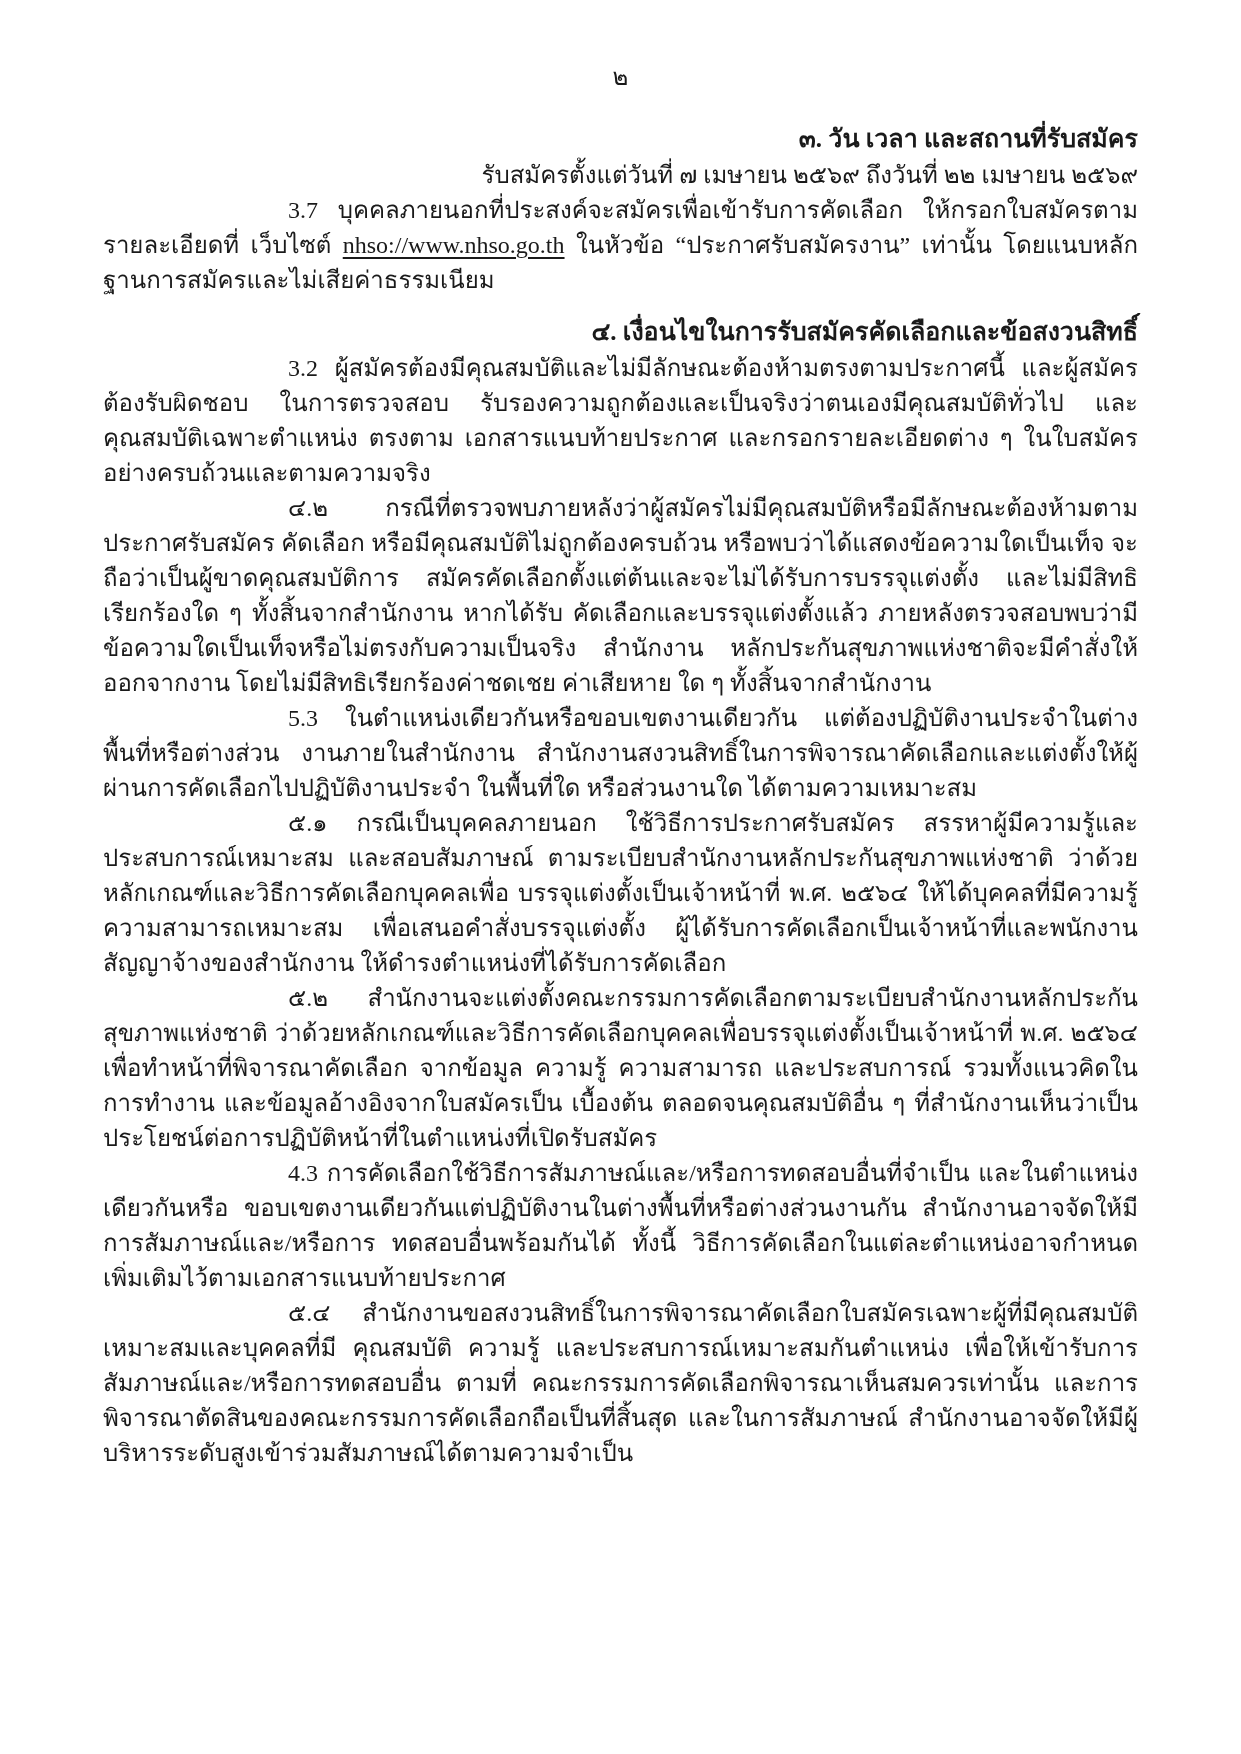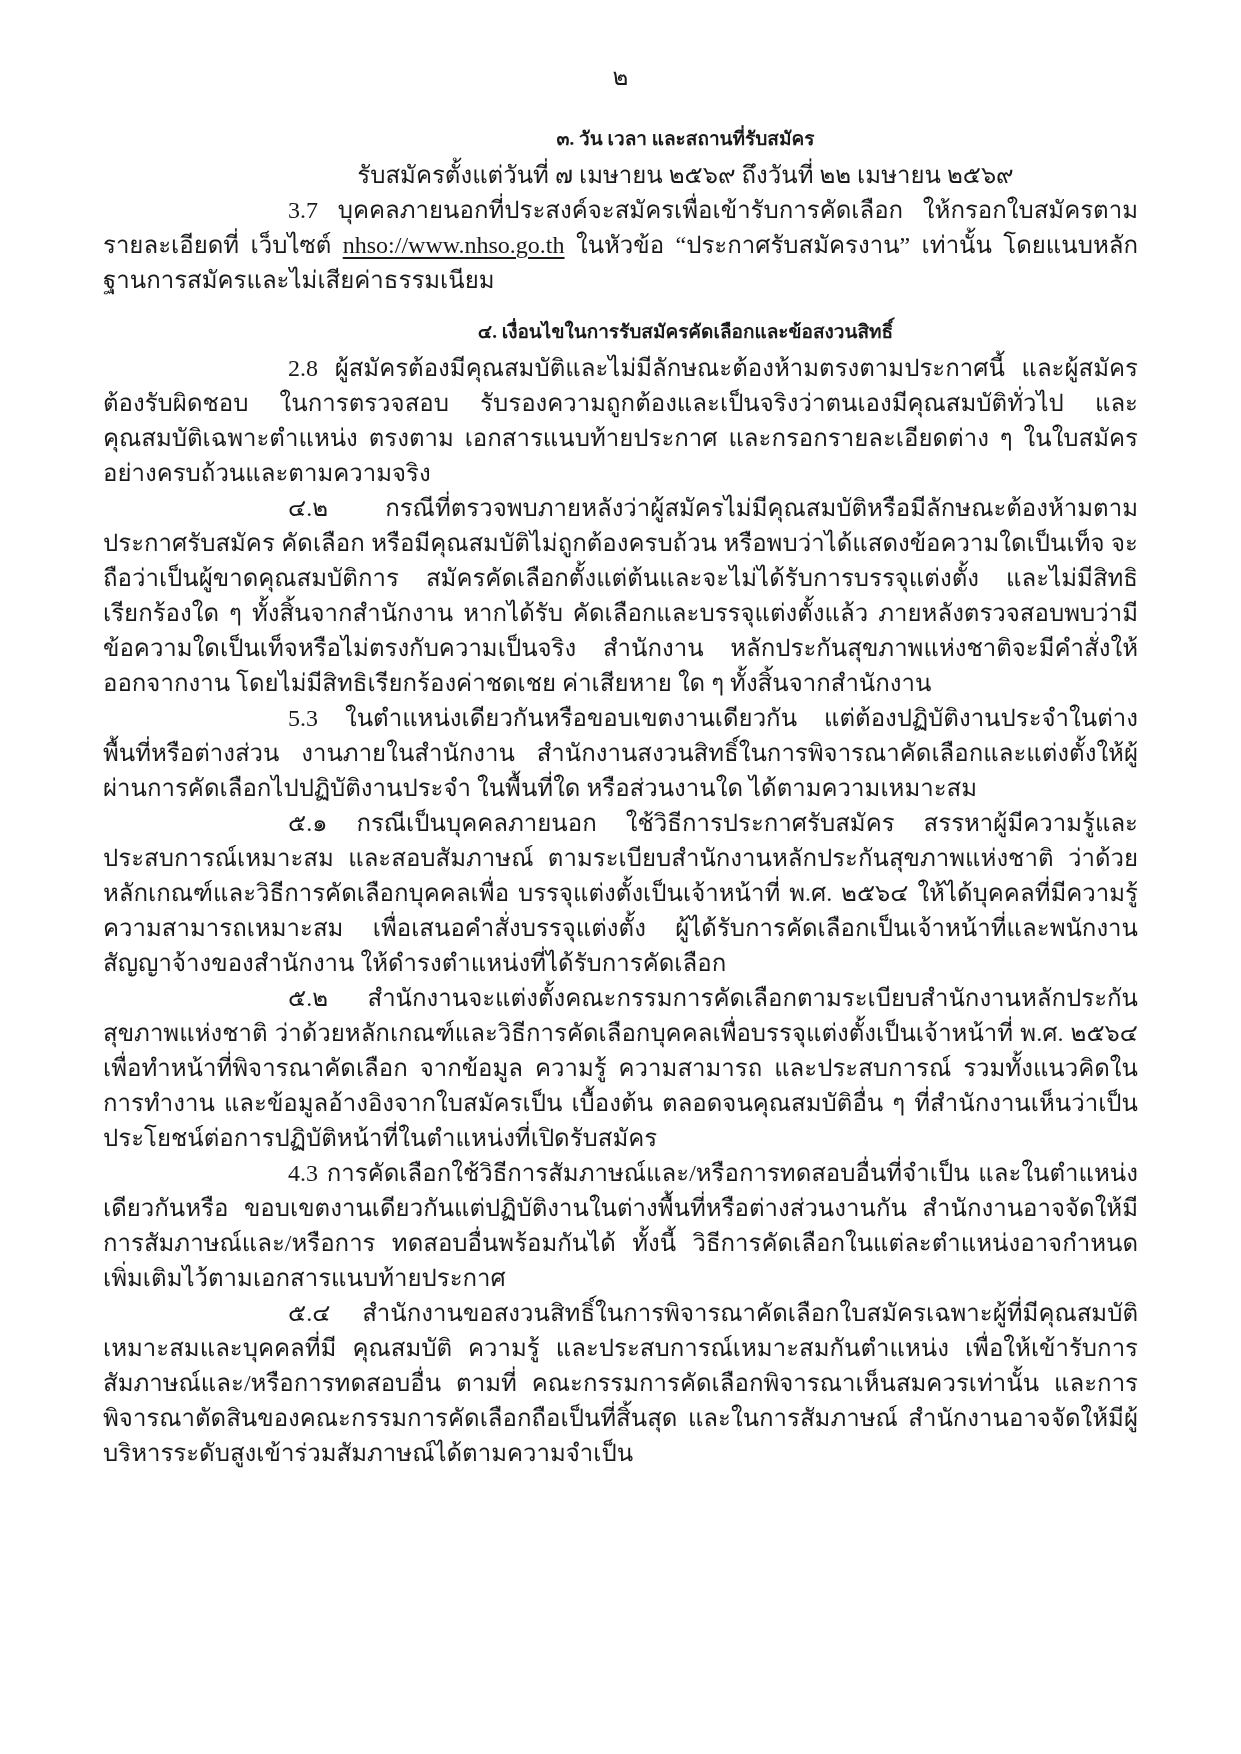--- a/index.html
+++ b/index.html
@@ -20,46 +20,46 @@
   .page-number {
     text-align: center;
     margin-bottom: 26px;
   }
   .doc-block { text-align: justify; }
   .doc-block.heading {
     font-weight: bold;
     margin-left: 130px;
     margin-top: 16px;
     margin-bottom: 2px;
-    text-align: center;
-    font-size: 19px;
+    text-align: right;
+    font-size: 25px;
   }
   .doc-block.indent-line {
     margin-left: 130px;
-    text-align: center;
+    text-align: right;
   }
   .doc-block.para {
     text-indent: 185px;
   }
   .seg-underline {
     text-decoration: underline;
     text-underline-offset: 4px;
   }
 </style>
 </head>
 <body>
 
 <div class="page">
   <div class="page-number">๒</div>
   <div id="doc-body">
       <div class="doc-block heading">๓. วัน เวลา และสถานที่รับสมัคร</div>
       <div class="doc-block indent-line">รับสมัครตั้งแต่วันที่ ๗ เมษายน ๒๕๖๙ ถึงวันที่ ๒๒ เมษายน ๒๕๖๙</div>
       <div class="doc-block para"><span>3.7 บุคคลภายนอกที่ประสงค์จะสมัครเพื่อเข้ารับการคัดเลือก ให้กรอกใบสมัครตามรายละเอียดที่ เว็บไซต์ </span><span class="seg-underline">nhso://www.nhso.go.th</span><span> ในหัวข้อ “ประกาศรับสมัครงาน” เท่านั้น โดยแนบหลักฐานการสมัครและไม่เสียค่าธรรมเนียม</span></div>
       <div class="doc-block heading">๔. เงื่อนไขในการรับสมัครคัดเลือกและข้อสงวนสิทธิ์</div>
-      <div class="doc-block para">2.8  ผู้สมัครต้องมีคุณสมบัติและไม่มีลักษณะต้องห้ามตรงตามประกาศนี้ และผู้สมัครต้องรับผิดชอบ ในการตรวจสอบ รับรองความถูกต้องและเป็นจริงว่าตนเองมีคุณสมบัติทั่วไป และคุณสมบัติเฉพาะตำแหน่ง ตรงตาม เอกสารแนบท้ายประกาศ และกรอกรายละเอียดต่าง ๆ ในใบสมัครอย่างครบถ้วนและตามความจริง</div>
+      <div class="doc-block para">3.2  ผู้สมัครต้องมีคุณสมบัติและไม่มีลักษณะต้องห้ามตรงตามประกาศนี้ และผู้สมัครต้องรับผิดชอบ ในการตรวจสอบ รับรองความถูกต้องและเป็นจริงว่าตนเองมีคุณสมบัติทั่วไป และคุณสมบัติเฉพาะตำแหน่ง ตรงตาม เอกสารแนบท้ายประกาศ และกรอกรายละเอียดต่าง ๆ ในใบสมัครอย่างครบถ้วนและตามความจริง</div>
       <div class="doc-block para">๔.๒  กรณีที่ตรวจพบภายหลังว่าผู้สมัครไม่มีคุณสมบัติหรือมีลักษณะต้องห้ามตามประกาศรับสมัคร คัดเลือก หรือมีคุณสมบัติไม่ถูกต้องครบถ้วน หรือพบว่าได้แสดงข้อความใดเป็นเท็จ จะถือว่าเป็นผู้ขาดคุณสมบัติการ สมัครคัดเลือกตั้งแต่ต้นและจะไม่ได้รับการบรรจุแต่งตั้ง และไม่มีสิทธิเรียกร้องใด ๆ ทั้งสิ้นจากสำนักงาน หากได้รับ คัดเลือกและบรรจุแต่งตั้งแล้ว ภายหลังตรวจสอบพบว่ามีข้อความใดเป็นเท็จหรือไม่ตรงกับความเป็นจริง สำนักงาน หลักประกันสุขภาพแห่งชาติจะมีคำสั่งให้ออกจากงาน โดยไม่มีสิทธิเรียกร้องค่าชดเชย ค่าเสียหาย ใด ๆ ทั้งสิ้นจากสำนักงาน</div>
       <div class="doc-block para">5.3 ในตำแหน่งเดียวกันหรือขอบเขตงานเดียวกัน แต่ต้องปฏิบัติงานประจำในต่างพื้นที่หรือต่างส่วน งานภายในสำนักงาน  สำนักงานสงวนสิทธิ์ในการพิจารณาคัดเลือกและแต่งตั้งให้ผู้ผ่านการคัดเลือกไปปฏิบัติงานประจำ ในพื้นที่ใด หรือส่วนงานใด ได้ตามความเหมาะสม</div>
       <div class="doc-block para">๕.๑ กรณีเป็นบุคคลภายนอก ใช้วิธีการประกาศรับสมัคร สรรหาผู้มีความรู้และประสบการณ์เหมาะสม และสอบสัมภาษณ์ ตามระเบียบสำนักงานหลักประกันสุขภาพแห่งชาติ ว่าด้วยหลักเกณฑ์และวิธีการคัดเลือกบุคคลเพื่อ บรรจุแต่งตั้งเป็นเจ้าหน้าที่ พ.ศ. ๒๕๖๔ ให้ได้บุคคลที่มีความรู้ ความสามารถเหมาะสม เพื่อเสนอคำสั่งบรรจุแต่งตั้ง ผู้ได้รับการคัดเลือกเป็นเจ้าหน้าที่และพนักงานสัญญาจ้างของสำนักงาน ให้ดำรงตำแหน่งที่ได้รับการคัดเลือก</div>
       <div class="doc-block para">๕.๒ สำนักงานจะแต่งตั้งคณะกรรมการคัดเลือกตามระเบียบสำนักงานหลักประกันสุขภาพแห่งชาติ ว่าด้วยหลักเกณฑ์และวิธีการคัดเลือกบุคคลเพื่อบรรจุแต่งตั้งเป็นเจ้าหน้าที่ พ.ศ. ๒๕๖๔ เพื่อทำหน้าที่พิจารณาคัดเลือก จากข้อมูล ความรู้ ความสามารถ และประสบการณ์ รวมทั้งแนวคิดในการทำงาน และข้อมูลอ้างอิงจากใบสมัครเป็น เบื้องต้น ตลอดจนคุณสมบัติอื่น ๆ ที่สำนักงานเห็นว่าเป็นประโยชน์ต่อการปฏิบัติหน้าที่ในตำแหน่งที่เปิดรับสมัคร</div>
       <div class="doc-block para">4.3 การคัดเลือกใช้วิธีการสัมภาษณ์และ/หรือการทดสอบอื่นที่จำเป็น และในตำแหน่งเดียวกันหรือ ขอบเขตงานเดียวกันแต่ปฏิบัติงานในต่างพื้นที่หรือต่างส่วนงานกัน สำนักงานอาจจัดให้มีการสัมภาษณ์และ/หรือการ ทดสอบอื่นพร้อมกันได้  ทั้งนี้ วิธีการคัดเลือกในแต่ละตำแหน่งอาจกำหนดเพิ่มเติมไว้ตามเอกสารแนบท้ายประกาศ</div>
       <div class="doc-block para">๕.๔ สำนักงานขอสงวนสิทธิ์ในการพิจารณาคัดเลือกใบสมัครเฉพาะผู้ที่มีคุณสมบัติเหมาะสมและบุคคลที่มี คุณสมบัติ ความรู้ และประสบการณ์เหมาะสมกันตำแหน่ง เพื่อให้เข้ารับการสัมภาษณ์และ/หรือการทดสอบอื่น ตามที่ คณะกรรมการคัดเลือกพิจารณาเห็นสมควรเท่านั้น และการพิจารณาตัดสินของคณะกรรมการคัดเลือกถือเป็นที่สิ้นสุด และในการสัมภาษณ์ สำนักงานอาจจัดให้มีผู้บริหารระดับสูงเข้าร่วมสัมภาษณ์ได้ตามความจำเป็น</div>
     </div>
 </div>
 
 </body></html>

